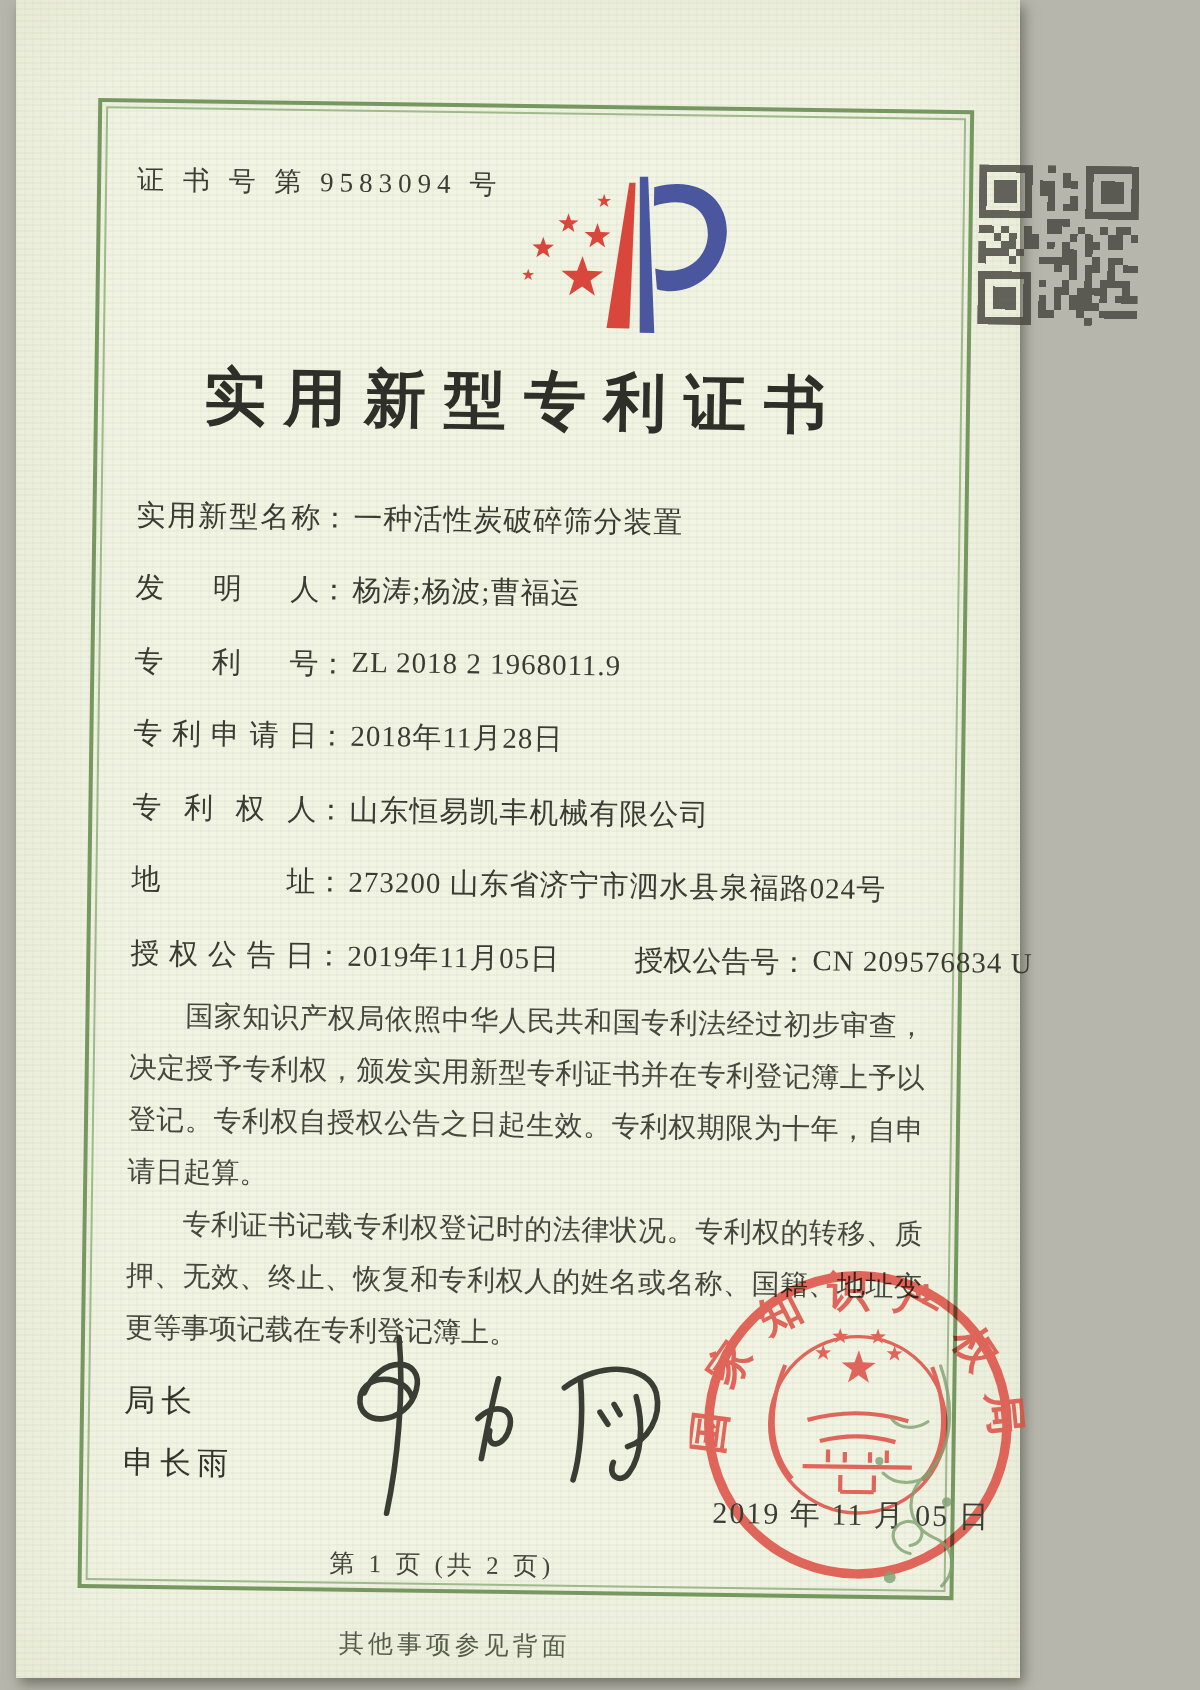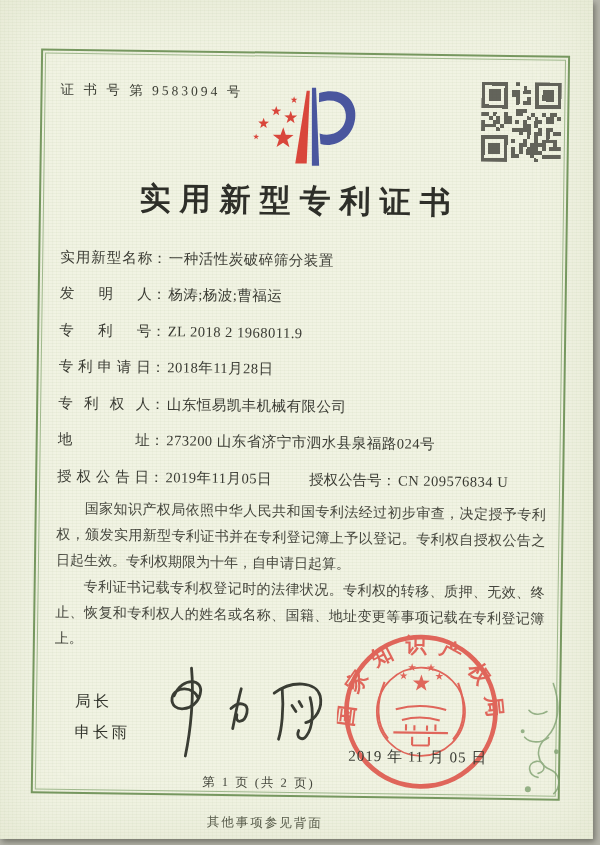--- a/index.html
+++ b/index.html
@@ -3,21 +3,21 @@
 <meta charset="utf-8">
 <style>
   html,body{margin:0;padding:0;}
   body{
     width:600px;height:845px;overflow:hidden;
     background:#b6b6ac;
     font-family:"Liberation Serif","DejaVu Serif",serif;
     position:relative;
   }
   .paper{
-    position:absolute;left:0;top:0;width:593px;height:839px;
+    position:absolute;left:8px;top:0;width:502px;height:839px;
     background-color:#f1f3e3;
     background-image:
       repeating-linear-gradient(0deg, rgba(150,170,120,0.07) 0 1px, transparent 1px 3px),
       repeating-linear-gradient(90deg, rgba(150,170,120,0.05) 0 1px, transparent 1px 4px);
     box-shadow: 2px 3px 6px rgba(60,60,50,.55), inset 0 0 60px rgba(190,200,160,.25);
   }
   .tilt{position:absolute;inset:0;transform:rotate(.8deg);transform-origin:50% 50%;}
   .frame{position:absolute;left:36px;top:52px;right:28px;bottom:42px;border:2px solid #76975f;}
   .frame-inner{position:absolute;inset:2px;border:1px solid #9fb88c;}
   .cert-no{position:absolute;left:56px;top:84px;font-size:13.5px;letter-spacing:3px;color:#3c3e35;}
@@ -26,21 +26,21 @@
   .title{position:absolute;left:0;right:0;top:180px;text-align:center;
     font-size:31px;font-weight:700;letter-spacing:9px;color:#2e2f29;}
   .fields{position:absolute;left:58px;top:242px;right:46px;font-size:14.5px;color:#3a3b33;}
   .field-line{height:36.5px;display:flex;align-items:center;position:relative;white-space:nowrap;}
   .flabel{display:inline-block;width:92px;text-align:justify;text-align-last:justify;}
   .fval{margin-left:2px;letter-spacing:.5px;}
   .grant-no-group{position:absolute;left:252px;top:0;height:36.5px;display:flex;align-items:center;}
   .body-text{position:absolute;left:58px;right:46px;top:499px;
     font-size:14px;line-height:26px;text-align:justify;color:#45463d;}
   .body-text p{margin:0;text-indent:2em;}
-  .signer{position:absolute;left:58px;top:688px;font-size:15.5px;letter-spacing:3px;color:#33352d;line-height:31px;margin-left:21px;}
+  .signer{position:absolute;left:58px;top:688px;font-size:15.5px;letter-spacing:3px;color:#33352d;line-height:31px;}
   .signature{position:absolute;left:150px;top:655px;width:200px;height:115px;}
   .seal{position:absolute;left:341px;top:626px;width:168px;height:168px;opacity:.87;mix-blend-mode:multiply;}
   .seal-date{position:absolute;left:340px;top:746px;width:165px;text-align:center;
     font-size:15px;color:#3b3d35;letter-spacing:1px;white-space:nowrap;}
   .page-no{position:absolute;left:0;right:66px;top:775px;text-align:center;font-size:12.5px;color:#44463c;letter-spacing:2px;}
   .back-note{position:absolute;left:0;right:52px;top:815px;text-align:center;font-size:12.5px;color:#575b4a;letter-spacing:2px;}
   .flourish{position:absolute;right:22px;bottom:40px;width:58px;height:125px;opacity:.8;}
 </style>
 </head>
 <body>

